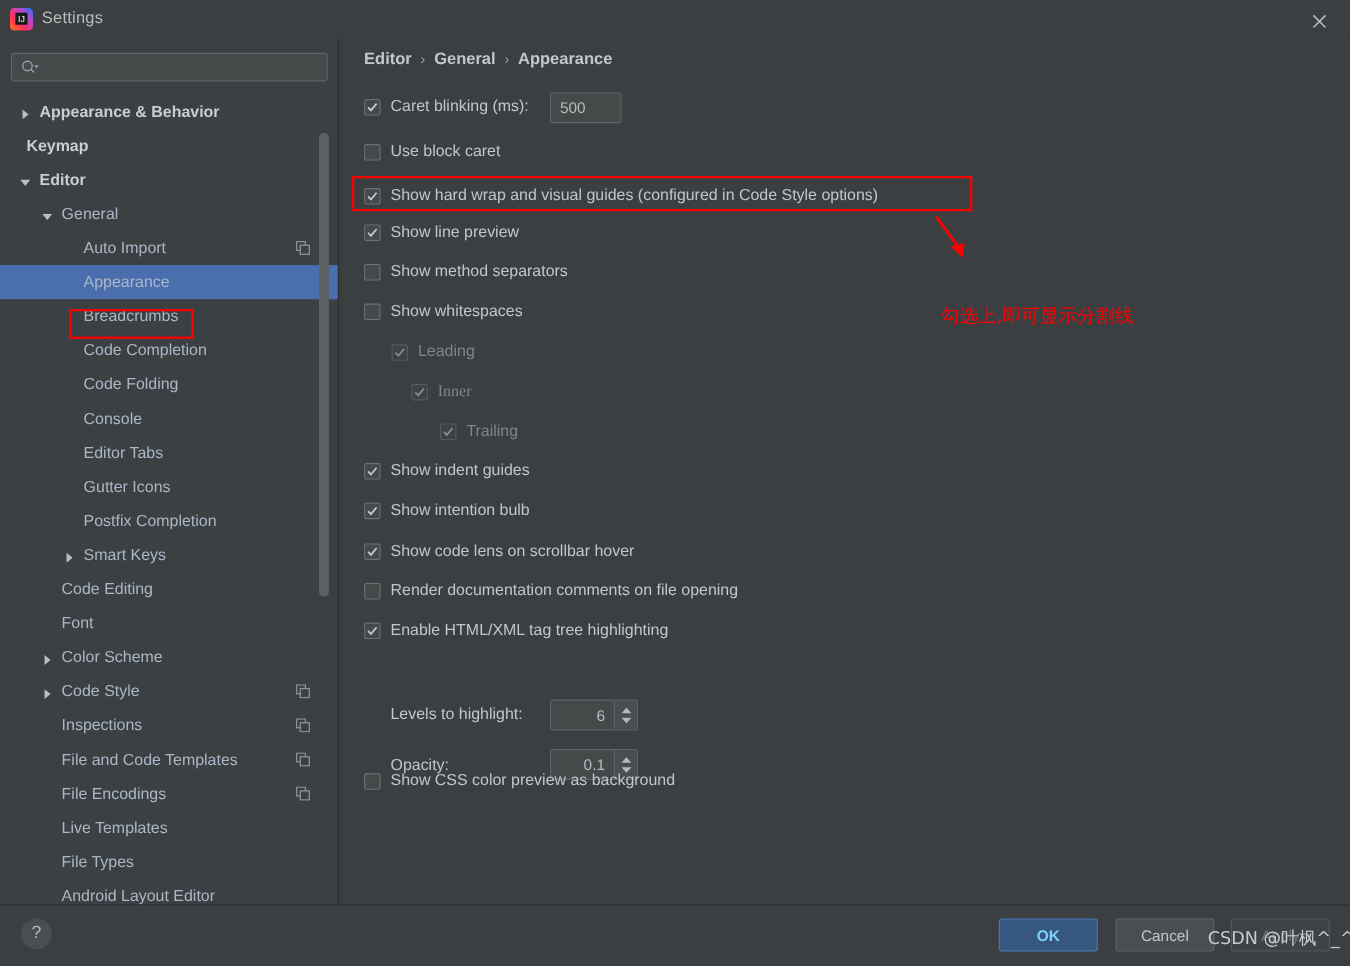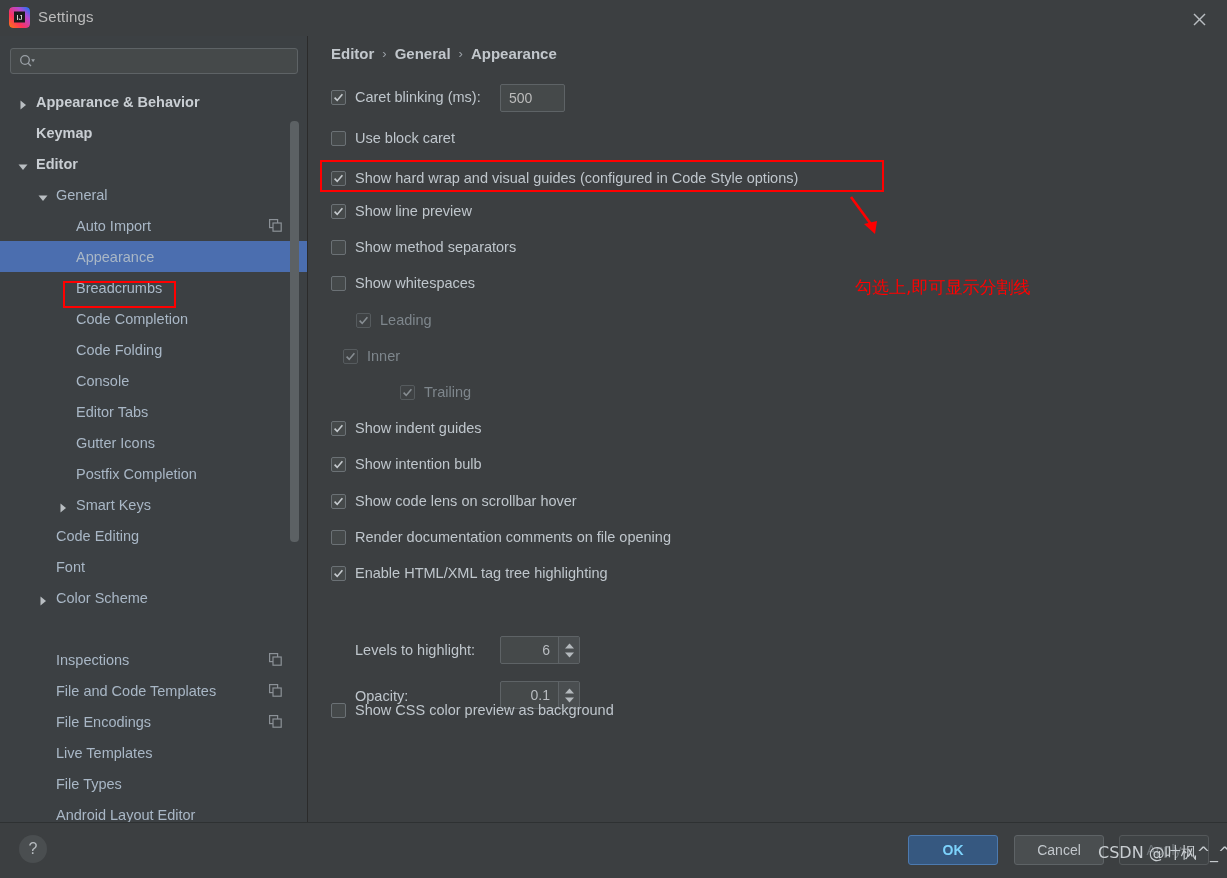--- a/index.html
+++ b/index.html
@@ -218,21 +218,21 @@
     </div>
 
     <div class="tree">
         <div class="tree-row bold" style="top: 0px; position: absolute; width: 308px;">
           <span class="arrow" style="left: 18px;"><svg width="10" height="10" viewBox="0 0 10 10">
               <polygon points="2.5,0.5 8,5 2.5,9.5" fill="#b9bec2"></polygon>
             </svg></span>
           <span class="label" style="position: absolute; left: 36px;">Appearance &amp; Behavior</span>
         </div>
         <div class="tree-row bold" style="top: 31px; position: absolute; width: 308px;">
-          <span class="label" style="position: absolute; left: 36px;">Keymap</span>
+          <span class="label" style="position: absolute; left: 24px;">Keymap</span>
         </div>
         <div class="tree-row bold" style="top: 62px; position: absolute; width: 308px;">
           <span class="arrow" style="left: 18px;"><svg width="10" height="10" viewBox="0 0 10 10">
               <polygon points="0.5,2.5 9.5,2.5 5,8" fill="#b9bec2"></polygon>
             </svg></span>
           <span class="label" style="position: absolute; left: 36px;">Editor</span>
         </div>
         <div class="tree-row" style="top: 93px; position: absolute; width: 308px;">
           <span class="arrow" style="left: 38px;"><svg width="10" height="10" viewBox="0 0 10 10">
               <polygon points="0.5,2.5 9.5,2.5 5,8" fill="#b9bec2"></polygon>
@@ -280,20 +280,30 @@
           <span class="label" style="position: absolute; left: 56px;">Code Editing</span>
         </div>
         <div class="tree-row" style="top: 465px; position: absolute; width: 308px;">
           <span class="label" style="position: absolute; left: 56px;">Font</span>
         </div>
         <div class="tree-row" style="top: 496px; position: absolute; width: 312px;">
           <span class="arrow" style="left: 38px;"><svg width="10" height="10" viewBox="0 0 10 10">
               <polygon points="2.5,0.5 8,5 2.5,9.5" fill="#b9bec2"></polygon>
             </svg></span>
           <span class="label" style="position: absolute; left: 56px;">Color Scheme</span>
+        </div>
+        <div class="tree-row" style="top: 527px; position: absolute; width: 308px;">
+          <span class="arrow" style="left: 38px;"><svg width="10" height="10" viewBox="0 0 10 10">
+              <polygon points="2.5,0.5 8,5 2.5,9.5" fill="#b9bec2"></polygon>
+            </svg></span>
+          <span class="label" style="position: absolute; left: 56px;">Code Style</span>
+          <span class="copy-ic"><svg width="13" height="13" viewBox="0 0 13 13">
+              <rect x="0.6" y="0.6" width="8" height="8" fill="none" stroke="#8b9197" stroke-width="1.2"></rect>
+              <rect x="4" y="4" width="8.2" height="8.2" fill="#3c4043" stroke="#8b9197" stroke-width="1.2"></rect>
+            </svg></span>
         </div>
         <div class="tree-row" style="top: 558px; position: absolute; width: 308px;">
           <span class="label" style="position: absolute; left: 56px;">Inspections</span>
           <span class="copy-ic"><svg width="13" height="13" viewBox="0 0 13 13">
               <rect x="0.6" y="0.6" width="8" height="8" fill="none" stroke="#8b9197" stroke-width="1.2"></rect>
               <rect x="4" y="4" width="8.2" height="8.2" fill="#3c4043" stroke="#8b9197" stroke-width="1.2"></rect>
             </svg></span>
         </div>
         <div class="tree-row" style="top: 589px; position: absolute; width: 308px;">
           <span class="label" style="position: absolute; left: 56px;">File and Code Templates</span>
@@ -384,21 +394,21 @@
 
     <div class="opt disabled" style="left:47px; top:276px;">
       <span class="cb cbx dim">
         <svg width="11" height="11" viewBox="0 0 11 11">
             <polyline points="1.6,5.6 4.2,8.4 9.4,2.2" fill="none" stroke="#878d92" stroke-width="1.6"></polyline>
           </svg>
       </span>
       <span>Leading</span>
     </div>
 
-    <div class="opt disabled" style="left:34px; top:312px;">
+    <div class="opt disabled" style="left:65px; top:312px;font-family:Liberation Serif, serif;">
       <span class="cb cbx dim">
         <svg width="11" height="11" viewBox="0 0 11 11">
             <polyline points="1.6,5.6 4.2,8.4 9.4,2.2" fill="none" stroke="#878d92" stroke-width="1.6"></polyline>
           </svg>
       </span>
       <span>Inner</span>
     </div>
 
     <div class="opt disabled" style="left:47px; top:348px;padding-left:44px;">
       <span class="cb cbx dim">

